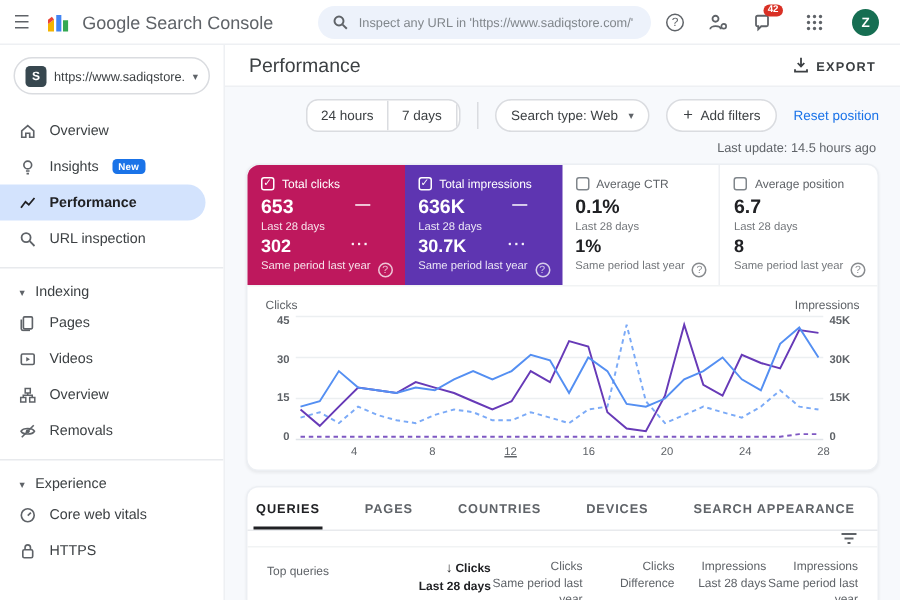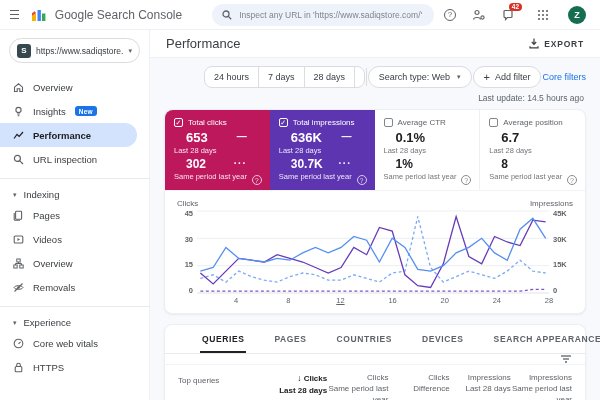--- a/index.html
+++ b/index.html
@@ -43,21 +43,21 @@
   .section-head .tri::before { content:"▾"; }
 
   
   .titlebar { flex:0 0 28px; display:flex; align-items:center; padding:0 16px; background:#fff; border-bottom:1px solid #eef0f3; }
   .page-title { font-size:13px; color:#3c4043; }
   .export-btn { margin-left:auto; display:flex; align-items:center; gap:5px; font-size:8.5px; font-weight:bold; letter-spacing:.8px; color:#3c4043; cursor:pointer; }
 
   .content { flex:1; background:#f7f9fc; padding:8px 14px 0; display:flex; flex-direction:column; min-height:0; overflow:hidden; }
 
   
-  .filters-row { display:flex; align-items:center; gap:1px;padding-left:40px; }
+  .filters-row { display:flex; align-items:center; gap:11px;padding-left:40px; }
   .seg { display:flex; border:1px solid #dadce0; border-radius:8px; background:#fff; height:22px; overflow:hidden; }
   .seg-btn { display:flex; align-items:center; gap:4px; padding:0 9px; font-size:9px; color:#3c4043; border-left:1px solid #dadce0; cursor:pointer; white-space:nowrap; }
   .seg-btn:first-child { border-left:none; }
   .vdiv { width:1px; height:18px; background:#dadce0; }
   .pill-btn { border:1px solid #dadce0; border-radius:14px; height:22px; display:flex; align-items:center; gap:5px; padding:0 10px; font-size:9px; color:#3c4043; background:#fff; cursor:pointer; white-space:nowrap; }
   .plus-glyph::before { content:"+"; font-size:11px; color:#3c4043; }
   .reset-link { color:#1a73e8; font-size:9px; cursor:pointer; white-space:nowrap; }
   .last-update { text-align:right; font-size:8.5px; color:#5f6368; margin:5px 2px 6px; }
 
   
@@ -65,42 +65,42 @@
   .metrics { display:flex; }
   .metric { flex:1; position:relative; padding:8px 9px 6px; min-height:80px; }
   .metric.white + .metric.white { border-left:1px solid #eef0f3; }
   .metric.c1 { background:#be185d; color:#fff; border-top-left-radius:8px; }
   .metric.c2 { background:#5e35b1; color:#fff; }
   .metric-head { display:flex; align-items:center; gap:5px; font-size:8px; white-space:nowrap; }
   .cb { width:9px; height:9px; border-radius:2px; font-size:7px; line-height:8px; text-align:center; flex:0 0 9px; }
   .cb.light { border:1px solid #fff; color:#fff; }
   .cb.light::before { content:"✓"; }
   .cb.empty { border:1px solid #80868b; }
-  .vrow { display:flex; align-items:center;margin-left:12px; }
+  .vrow { display:flex; align-items:center; }
   .metric-value { font-size:13px; font-weight:bold; margin-top:3px; }
   .metric-value2 { font-size:12px; font-weight:bold; margin-top:2px; }
   .metric-sub { font-size:7.5px; opacity:.88; margin-top:1px; }
   .ind { margin-left:auto; margin-right:14px; font-weight:bold; font-size:10px; opacity:.95; }
   .ind-solid::before { content:"—"; }
   .ind-dots::before { content:"···"; letter-spacing:1px; }
   .help-circle { position:absolute; right:8px; bottom:5px; width:10px; height:10px; border:1px solid currentColor; border-radius:50%; font-size:7px; display:flex; align-items:center; justify-content:center; opacity:.75; }
   .help-circle::before { content:"?"; }
 
   
   .chart-wrap { padding:8px 10px 6px; border-top:1px solid #f1f3f4; }
   .chart-head { display:flex; justify-content:space-between; font-size:8px; color:#5f6368; margin-bottom:1px; padding:0 2px; }
   .chart-grid { display:flex; align-items:stretch; }
   .yticks { flex:0 0 22px; display:flex; flex-direction:column; justify-content:space-between; font-size:7.5px; color:#5f6368; text-align:right; padding-right:4px; height:86px;font-weight:bold; }
   .yticks.right { flex:0 0 26px; text-align:left; padding:0 0 0 4px; }
   .chart-svg { flex:1; height:86px; }
   .xticks { position:relative; height:11px; margin:1px 26px 0 22px; font-size:7.5px; color:#5f6368; }
 
   
   .table-panel { margin-top:10px; flex:1; border-radius:8px 8px 0 0; border-bottom:none; display:flex; flex-direction:column; min-height:0; }
-  .tabs { display:flex; border-bottom:1px solid #e8eaed; padding-left:22px; }
+  .tabs { display:flex; border-bottom:1px solid #e8eaed; padding-left:22px;justify-content:flex-end; }
   .tab { margin:0 13px; padding:9px 2px 7px; font-size:8.5px; font-weight:bold; letter-spacing:.6px; color:#5f6368; border-bottom:2px solid transparent; cursor:pointer; white-space:nowrap; }
   .tab.active { color:#202124; border-bottom-color:#202124; }
   .table-toolbar { height:21px; display:flex; align-items:center; justify-content:flex-end; padding:0 13px; border-bottom:1px solid #f1f3f4; }
   .thead { display:flex; align-items:flex-start; padding:7px 13px 9px; font-size:8px; color:#5f6368; }
   .th-first { flex:0 0 88px; padding-top:4px; text-align:left; }
   .th-col { flex:1; text-align:right; line-height:1.4; cursor:pointer; }
   .th-col .l1 { display:block; }
   .th-col.sorted { color:#202124; font-weight:bold; }
   .sort-arrow { font-size:9px; margin-right:2px; }
   .sort-arrow::before { content:"↓"; }
@@ -291,23 +291,23 @@
             <span class="seg-btn">3 months</span>
 
           </div>
           <span class="vdiv"></span>
           <span class="pill-btn">
             <span>Search type: Web</span>
             <span class="caret" style="margin-left:2px"></span>
           </span>
           <span class="pill-btn">
             <span class="plus-glyph"></span>
-            <span>Add filter</span>
+            <span>Add filters</span>
           </span>
-          <span class="reset-link">Core filters</span>
+          <span class="reset-link">Reset position</span>
         </div>
 
         <div class="last-update">Last update: 14.5 hours ago</div>
 
         <div class="panel">
           <div class="metrics">
 
             <div class="metric c1">
               <div class="metric-head">
                 <span class="cb light"></span>

